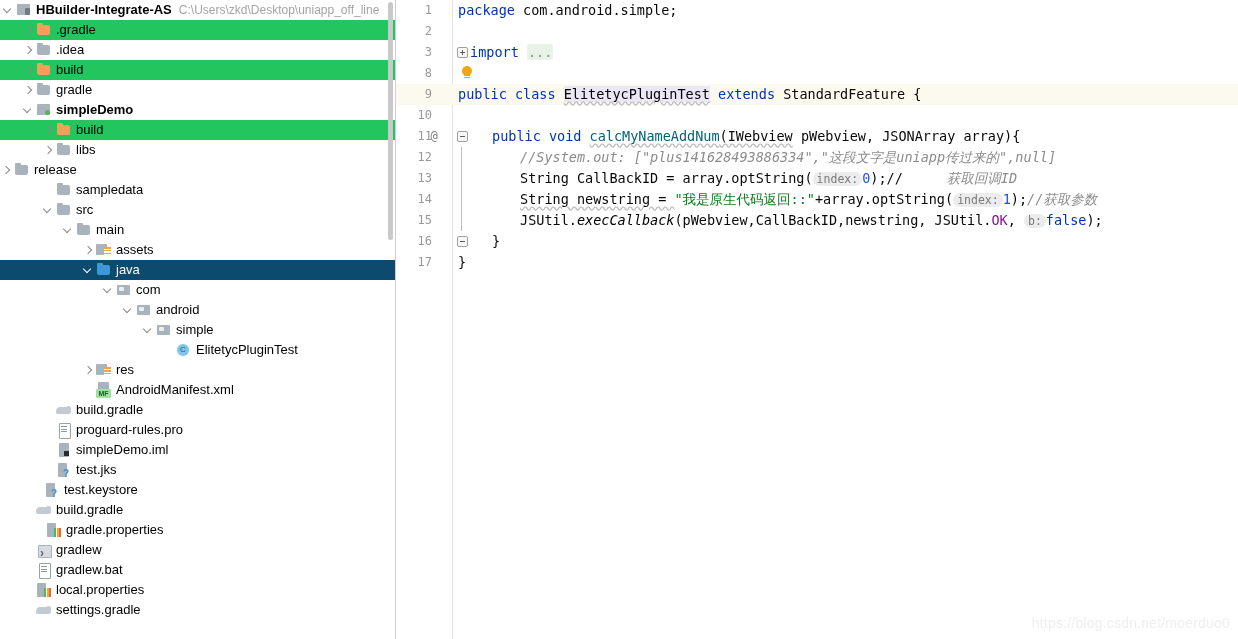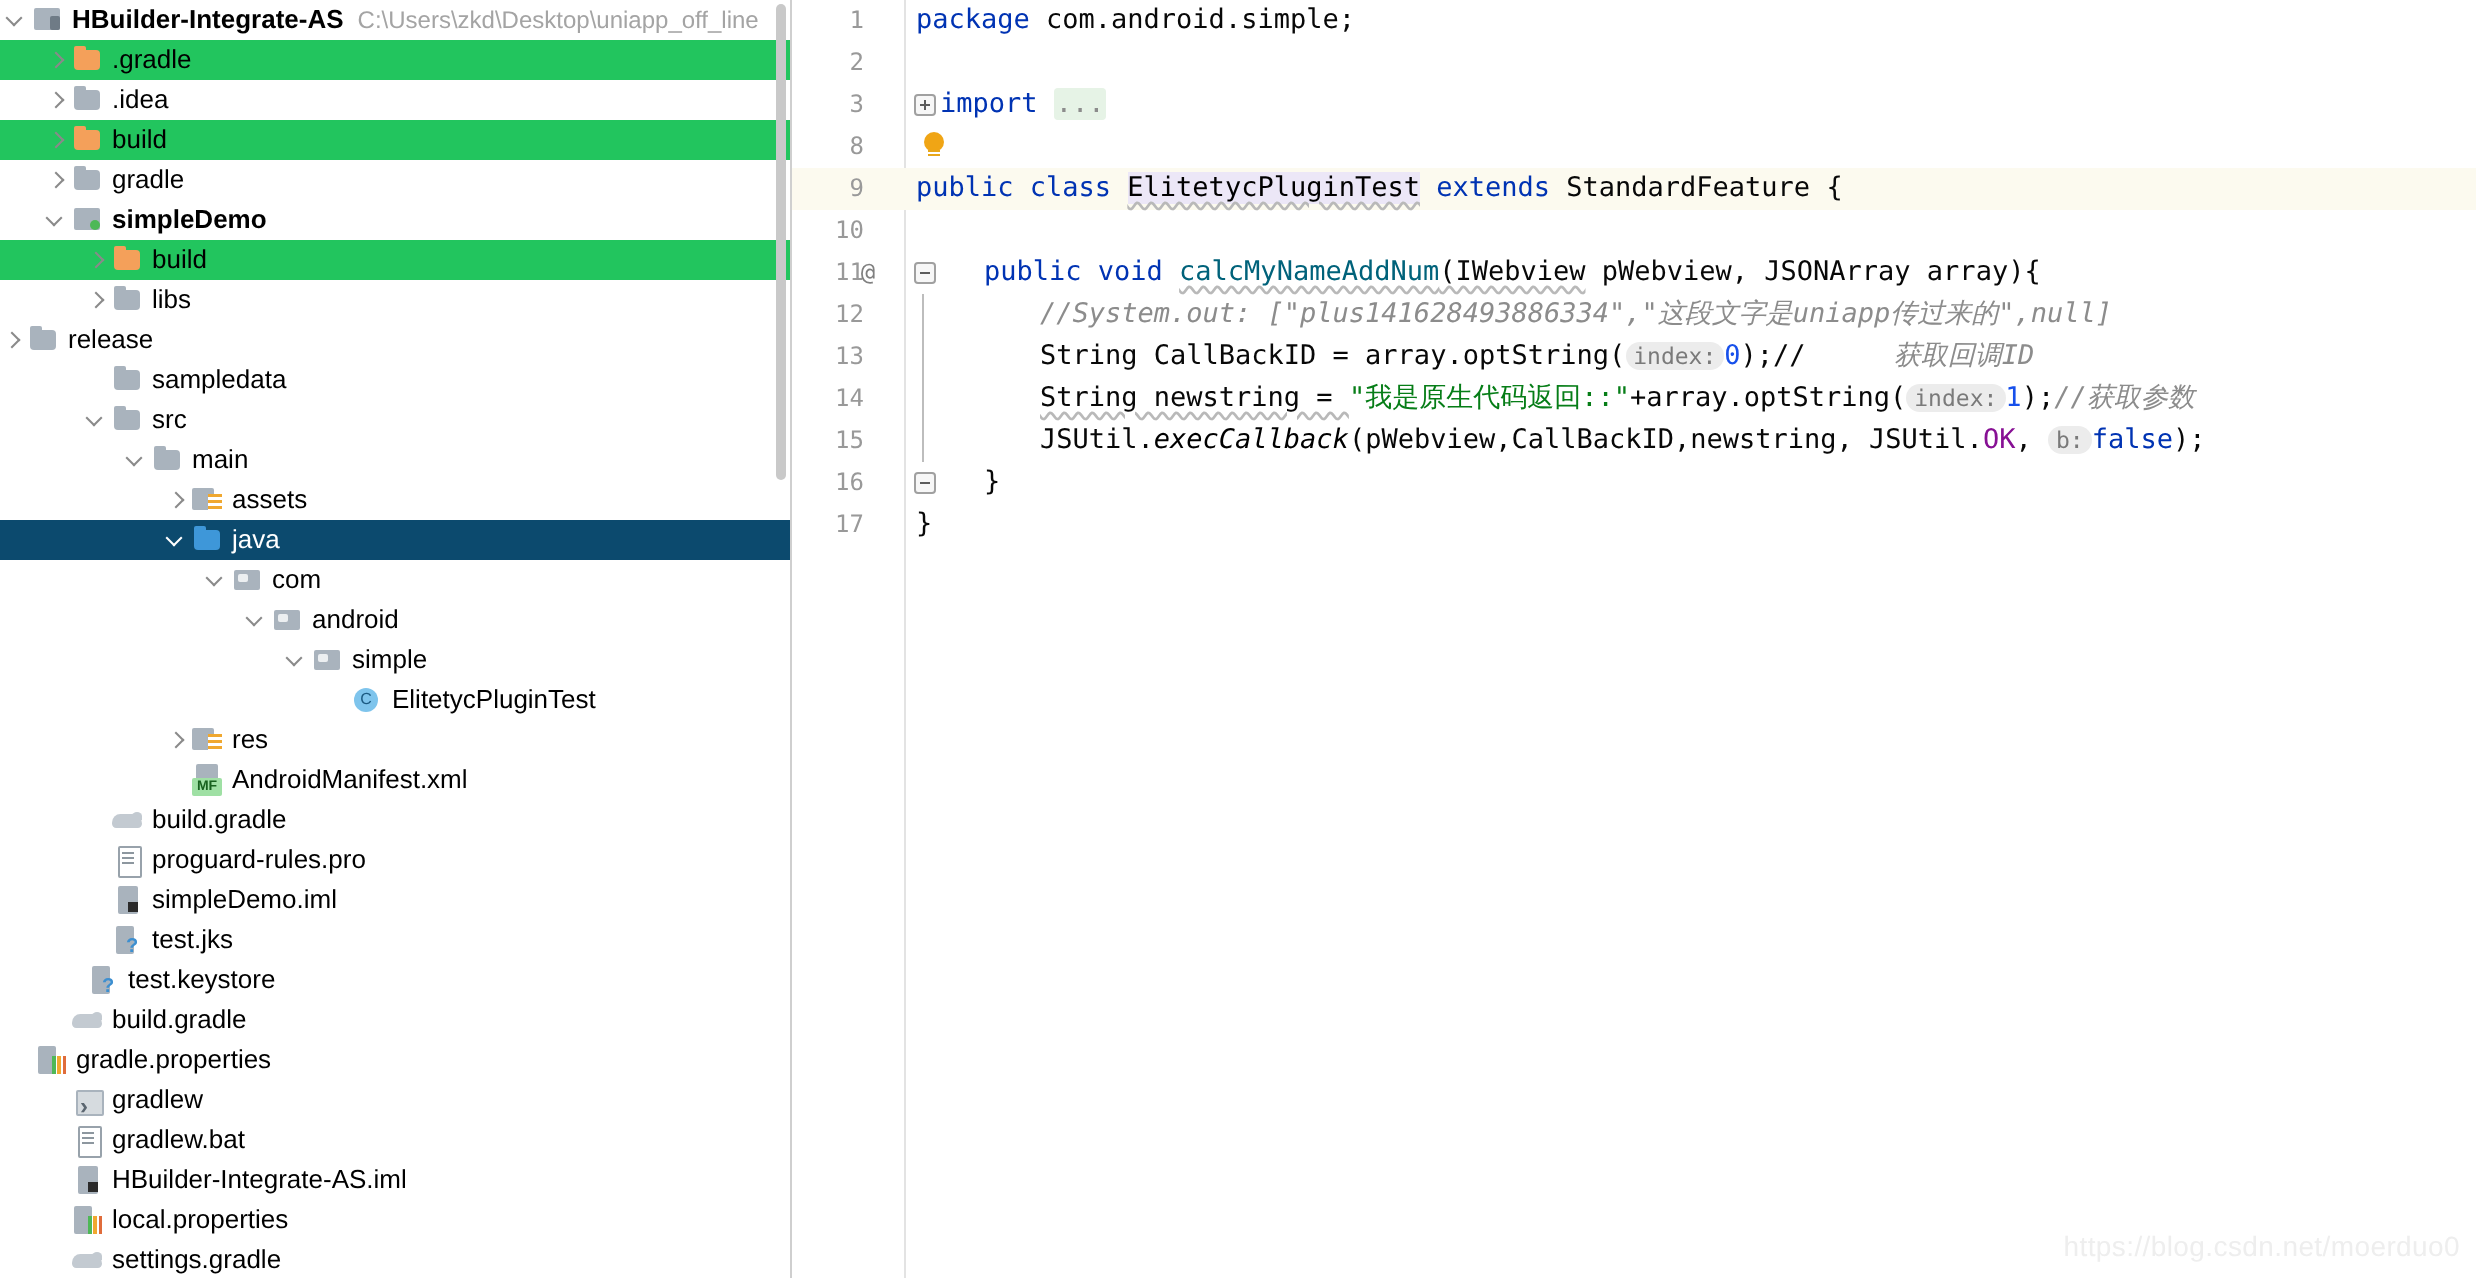--- a/index.html
+++ b/index.html
@@ -501,39 +501,34 @@
         <div class="tree-row" style="padding-left: 30px;">
           <span class="arrow"></span>
           <span class="ico unknown"></span>
           <span class="tree-label">test.keystore</span>
         </div>
         <div class="tree-row" style="padding-left: 22px;">
           <span class="arrow"></span>
           <span class="ico gradle"></span>
           <span class="tree-label">build.gradle</span>
         </div>
-        <div class="tree-row" style="padding-left: 4px;">
+        <div class="tree-row" style="padding-left: 4px; margin-left: 28px;">
           <span class="arrow"></span>
           <span class="ico props"></span>
           <span class="tree-label">gradle.properties</span>
         </div>
         <div class="tree-row" style="padding-left: 22px;">
           <span class="arrow"></span>
           <span class="ico script"></span>
           <span class="tree-label">gradlew</span>
         </div>
         <div class="tree-row" style="padding-left: 22px;">
           <span class="arrow"></span>
           <span class="ico textfile"></span>
           <span class="tree-label">gradlew.bat</span>
-        </div>
-        <div class="tree-row" style="padding-left: 22px;">
-          <span class="arrow"></span>
-          <span class="ico iml"></span>
-          <span class="tree-label">HBuilder-Integrate-AS.iml</span>
         </div>
         <div class="tree-row" style="padding-left: 22px;">
           <span class="arrow"></span>
           <span class="ico props"></span>
           <span class="tree-label">local.properties</span>
         </div>
         <div class="tree-row" style="padding-left: 22px;">
           <span class="arrow"></span>
           <span class="ico gradle"></span>
           <span class="tree-label">settings.gradle</span>

